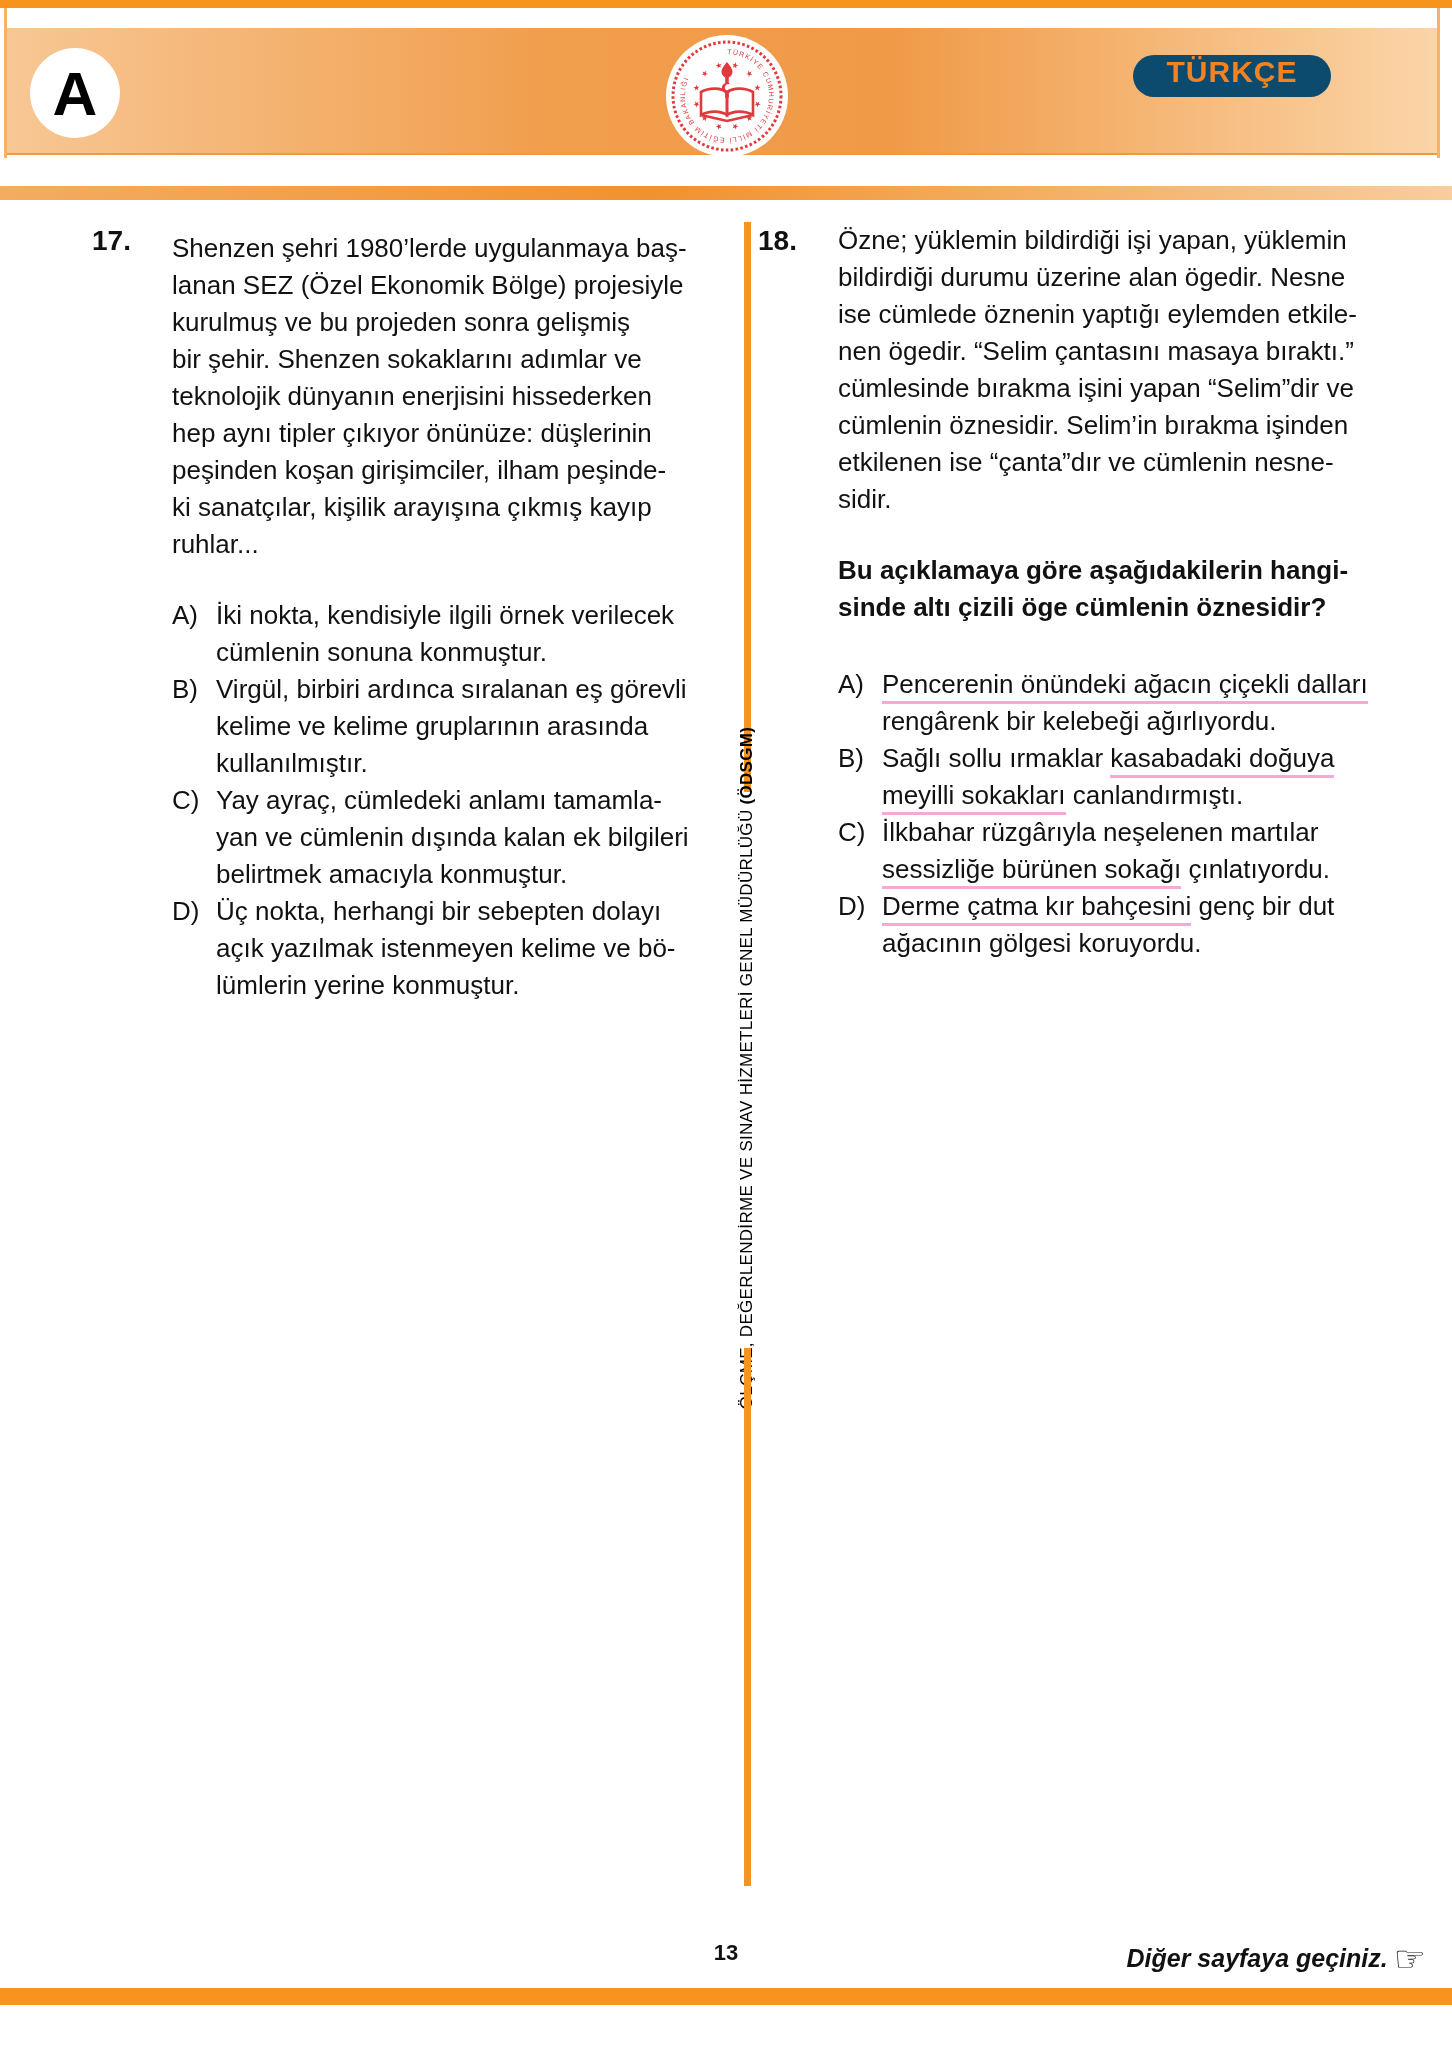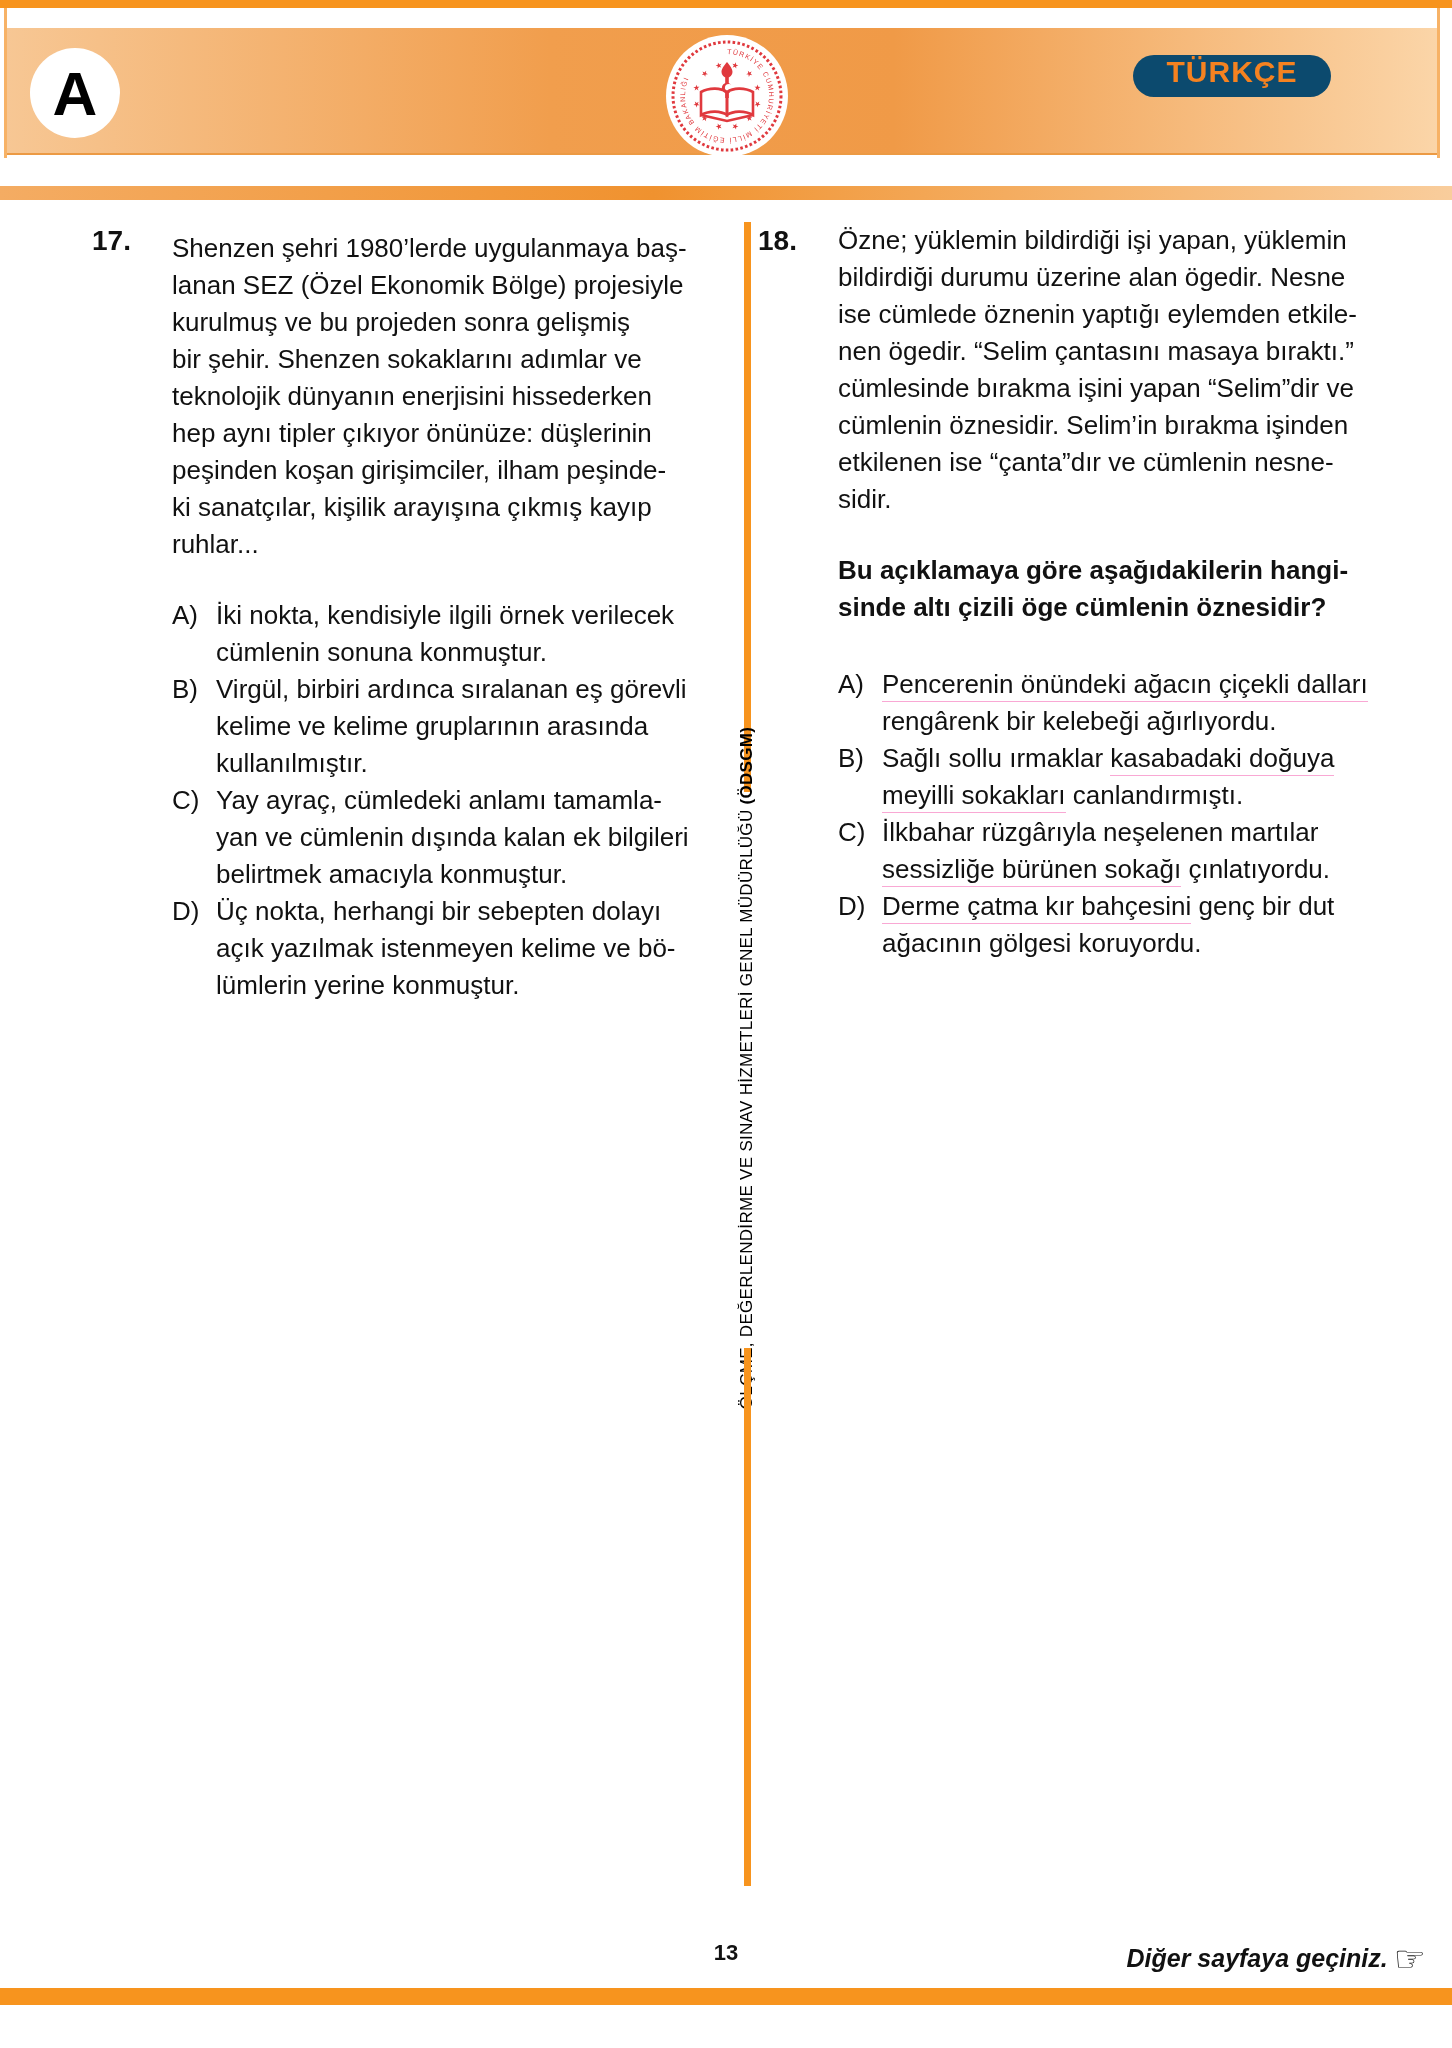--- a/index.html
+++ b/index.html
@@ -37,21 +37,21 @@
   .q18{left:758px;top:222px;width:655px;}
   .qnum{flex:0 0 50px;font-size:28px;font-weight:bold;line-height:37px;}
   .qbody{margin-left:30px;font-size:26px;line-height:37px;}
   .q17 .qbody{width:545px;margin-top:8px;}
   .q18 .qbody{width:575px;}
   .passage{white-space:pre-line;margin:0 0 34px 0;}
   .stem{white-space:pre-line;font-weight:bold;margin:0 0 40px 0;}
   .opt{display:flex;align-items:flex-start;}
   .opt-label{flex:0 0 44px;}
   .opt-text{flex:1;white-space:pre-line;}
-  .u{border-bottom:1px solid #f9a8d4;padding-bottom:2px;}
+  .u{border-bottom:3px solid #f9a8d4;padding-bottom:2px;}
   
   .divider-top{position:absolute;left:744px;top:222px;width:7px;height:570px;background:#F7941E;}
   .divider-bottom{position:absolute;left:744px;top:1348px;width:7px;height:538px;background:#F7941E;}
   .sidebar-vtext{
     position:absolute;left:747px;top:1068px;white-space:nowrap;
     transform:translate(-50%,-50%) rotate(-90deg);
     font-size:17px;color:#000;letter-spacing:.3px;
   }
   .sidebar-vtext .bold{font-weight:bold;}
   

